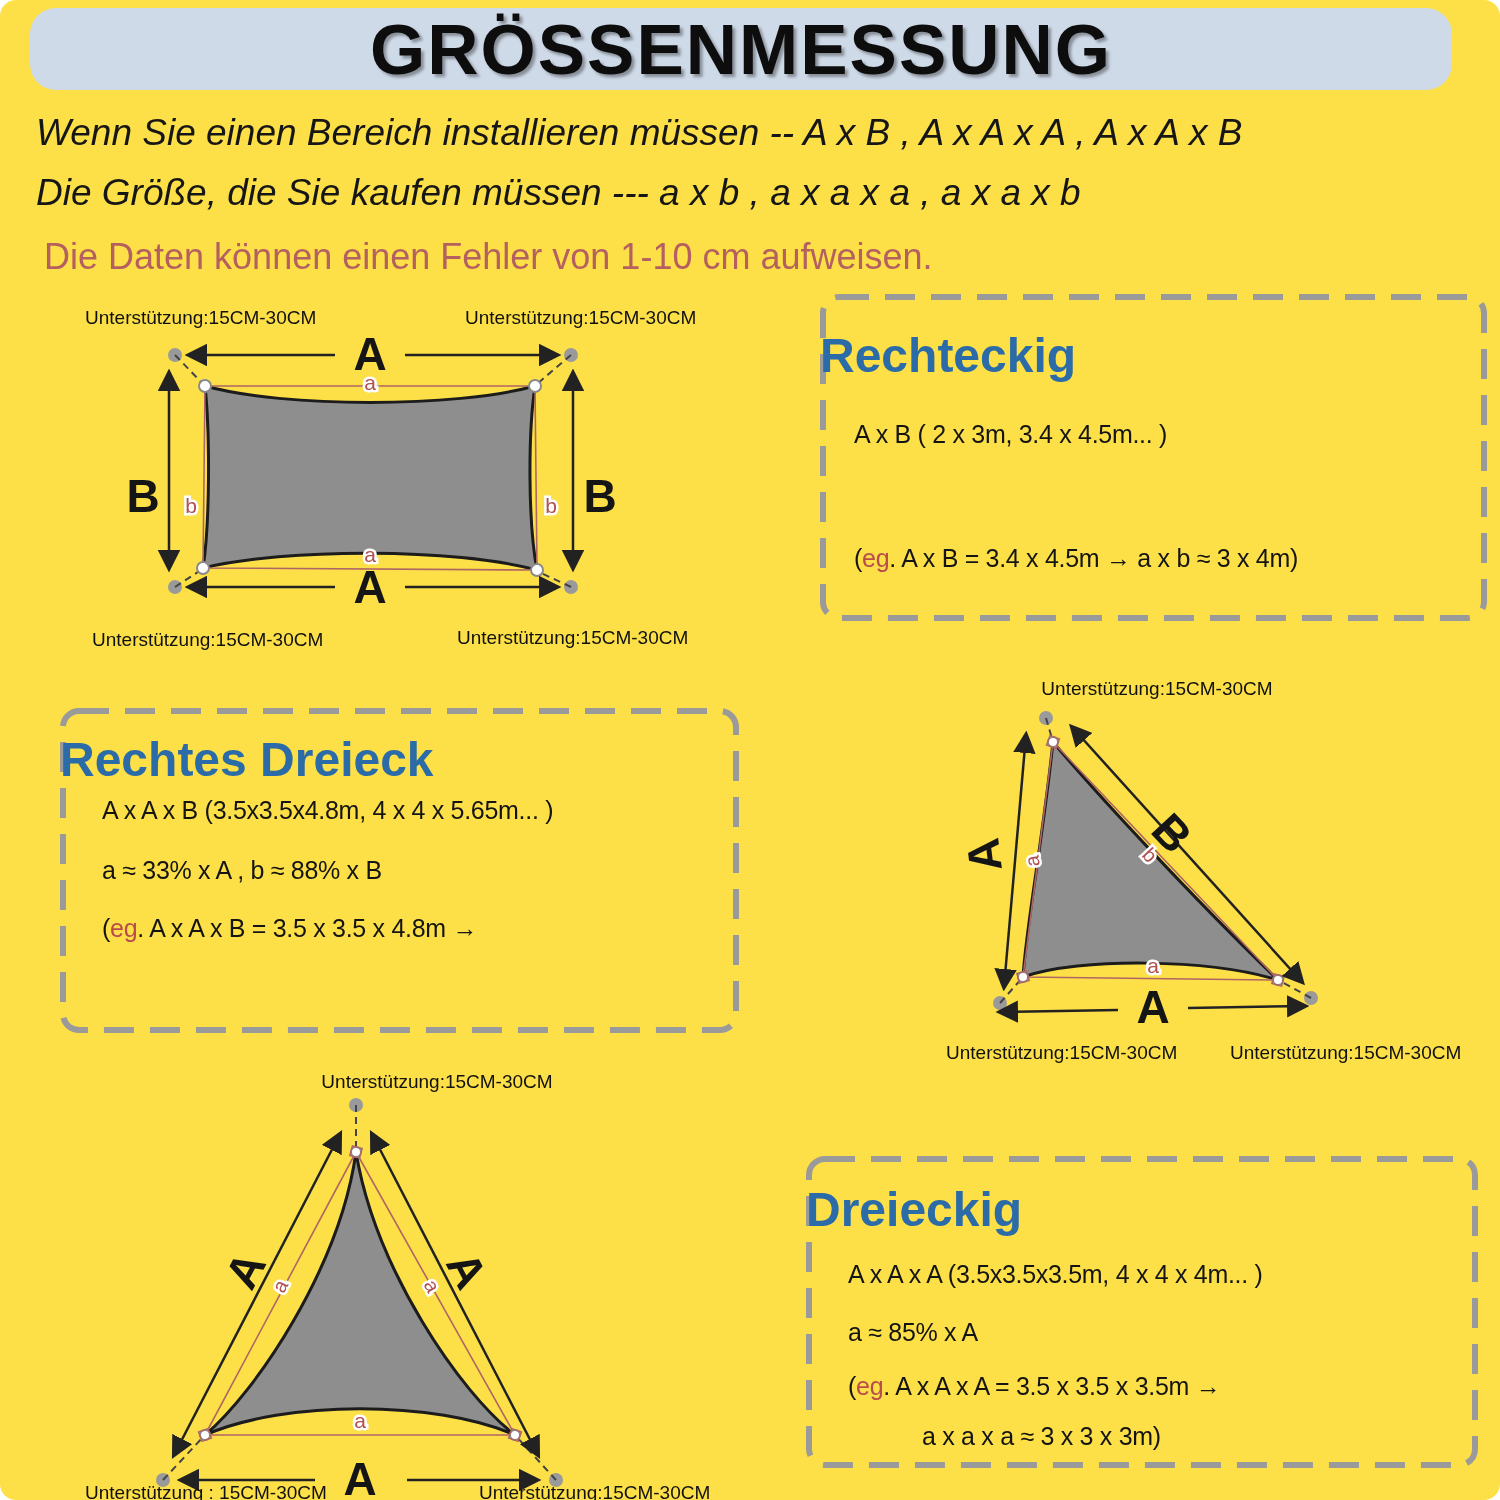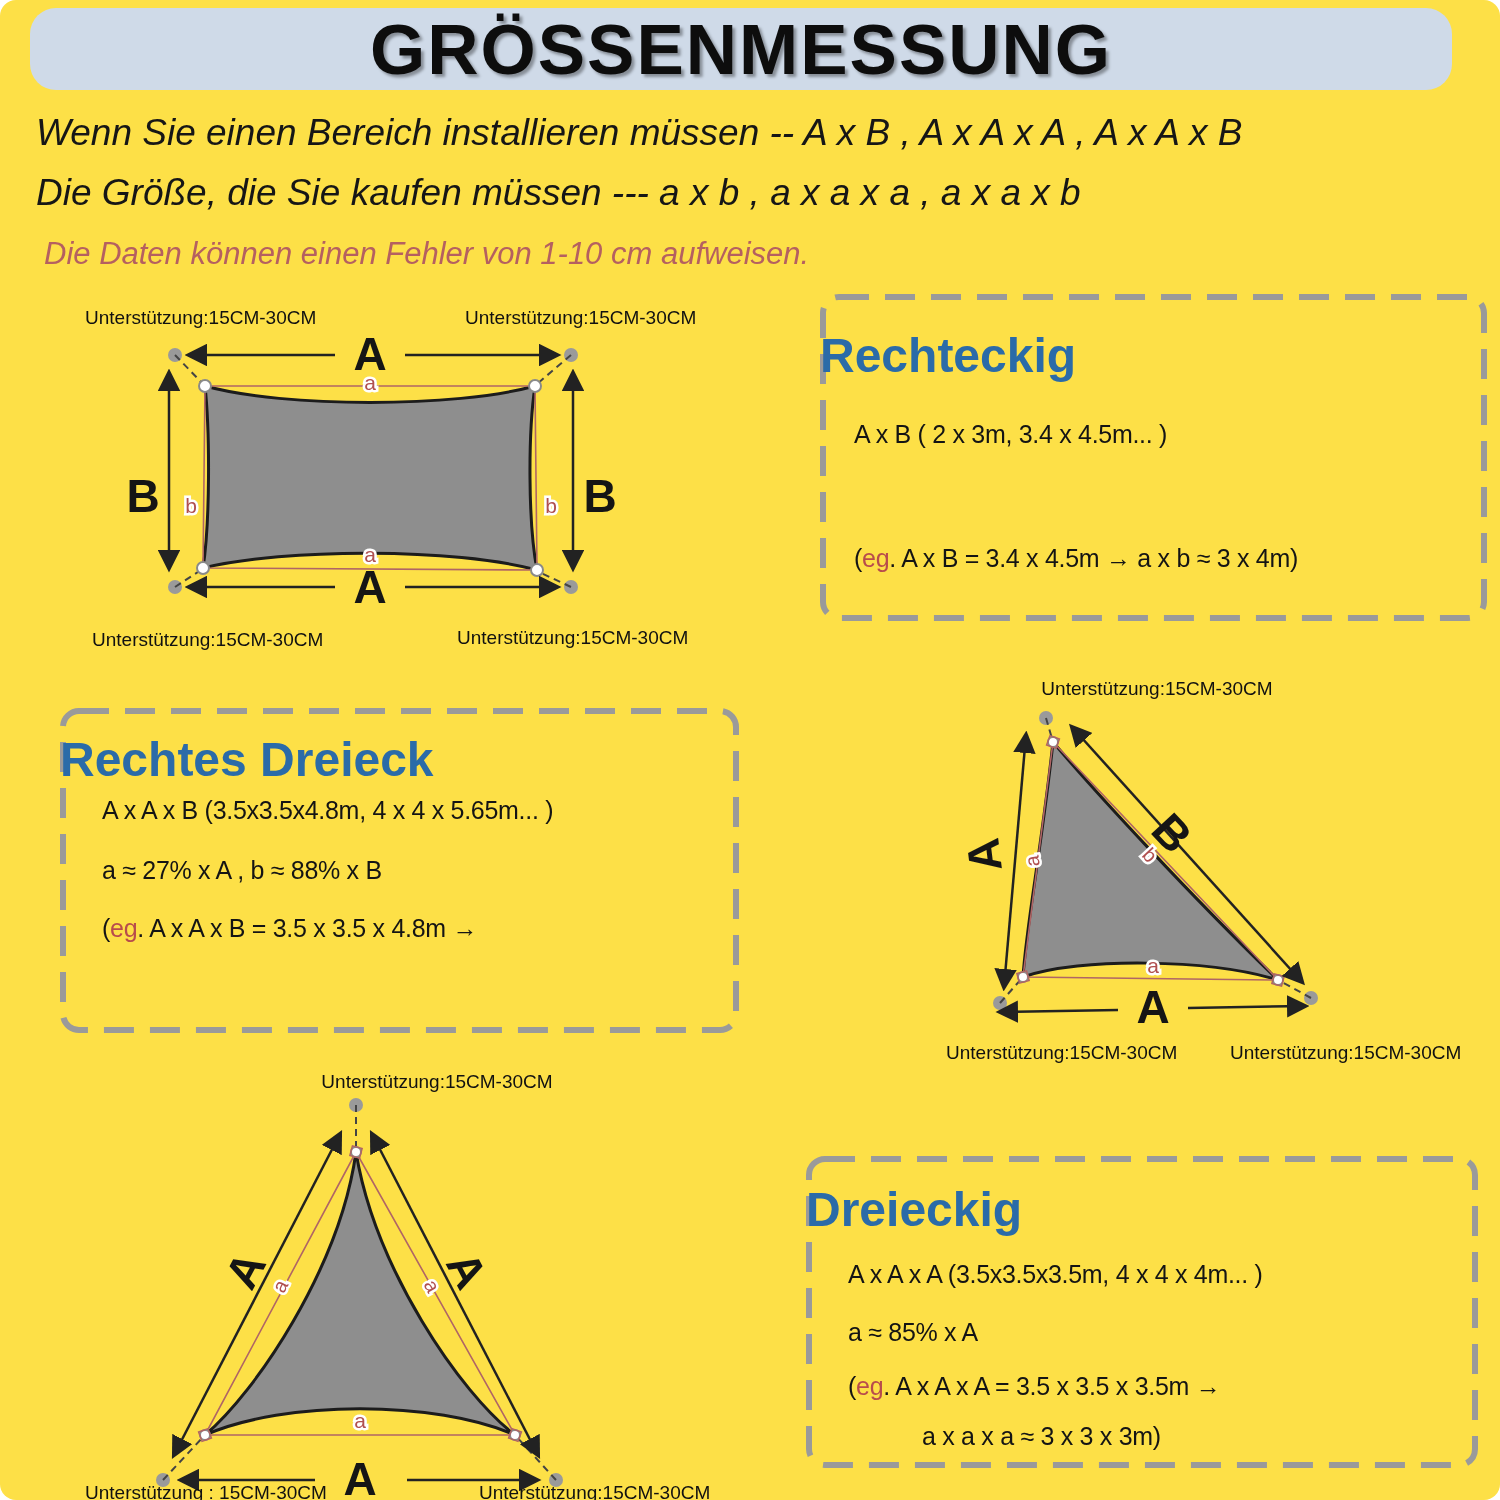--- a/index.html
+++ b/index.html
@@ -6,21 +6,21 @@
   #page{position:relative;width:1500px;height:1500px;background:#fde047;overflow:hidden;
         font-family:"Liberation Sans",sans-serif;color:#1a1a1a;border-radius:16px;}
   
   .banner{position:absolute;left:30px;top:8px;width:1422px;height:82px;background:#cfdae8;
           border-radius:26px;display:flex;align-items:center;justify-content:center;}
   .banner h1{margin:0;font-size:71px;font-weight:700;letter-spacing:2px;color:#0d0d0d;
              text-shadow:3px 3px 3px rgba(0,0,0,.35);}
   
   .intro{position:absolute;left:36px;font-size:37px;font-style:italic;color:#161616;white-space:nowrap;}
   .intro1{top:112px;} .intro2{top:172px;}
-  .note{position:absolute;left:44px;top:236px;font-size:31px;font-style:italic;color:#b56060;white-space:nowrap;}
+  .note{position:absolute;left:44px;top:236px;font-size:36px;color:#b56060;white-space:nowrap;}
   
   .ibox{position:absolute;box-sizing:border-box;}
   .ibox svg.bb{position:absolute;left:0;top:0;}
   .bh{position:absolute;width:100%;font-size:48px;font-weight:600;color:#2b6ba8;}
   .bl{position:absolute;font-size:25px;color:#141414;white-space:nowrap;letter-spacing:-0.3px;}
   .eg{color:#b84c4c;text-align:center;}
   
   text{font-family:"Liberation Sans",sans-serif;}
   .sl{font-size:19px;fill:#111;}
   .big{font-size:46px;font-weight:700;fill:#151515;}
@@ -111,21 +111,21 @@
     <div class="bl" style="left:34px;top:126px">A x B ( 2 x 3m, 3.4 x 4.5m... )</div>
     <div class="bl" style="left:34px;top:250px"><span>(</span><span class="eg">eg</span><span>. A x B = 3.4 x 4.5m →  a x b ≈ 3 x 4m)</span></div>
   </div>
 
   <div class="ibox" style="left:60px;top:708px;width:679px;height:325px">
     <svg class="bb" width="679" height="325">
       <rect x="3" y="3" width="673" height="319" rx="16" fill="none" stroke="#9a9a9a" stroke-width="6" stroke-dasharray="30 16"></rect>
     </svg>
     <div class="bh" style="top:24px">Rechtes Dreieck</div>
     <div class="bl" style="left:42px;top:88px">A x A x B (3.5x3.5x4.8m, 4 x 4 x 5.65m...  )</div>
-    <div class="bl" style="left:42px;top:148px">a ≈ 27% x A , b ≈ 88% x B</div>
+    <div class="bl" style="left:42px;top:148px">a ≈ 33% x A , b ≈ 88% x B</div>
     <div class="bl" style="left:42px;top:206px"><span>(</span><span class="eg">eg</span><span>. A x A x B = 3.5 x 3.5 x 4.8m →</span></div>
   </div>
 
   <svg class="dg" style="left:920px;top:655px" width="580" height="412" viewBox="0 0 580 412">
     <text class="sl" x="237" y="40" text-anchor="middle">Unterstützung:15CM-30CM</text>
 
     <g>
       <circle class="dot" cx="126" cy="63" r="7"></circle>
       <circle class="dot" cx="80" cy="348" r="7"></circle>
       <circle class="dot" cx="391" cy="343" r="7"></circle>

